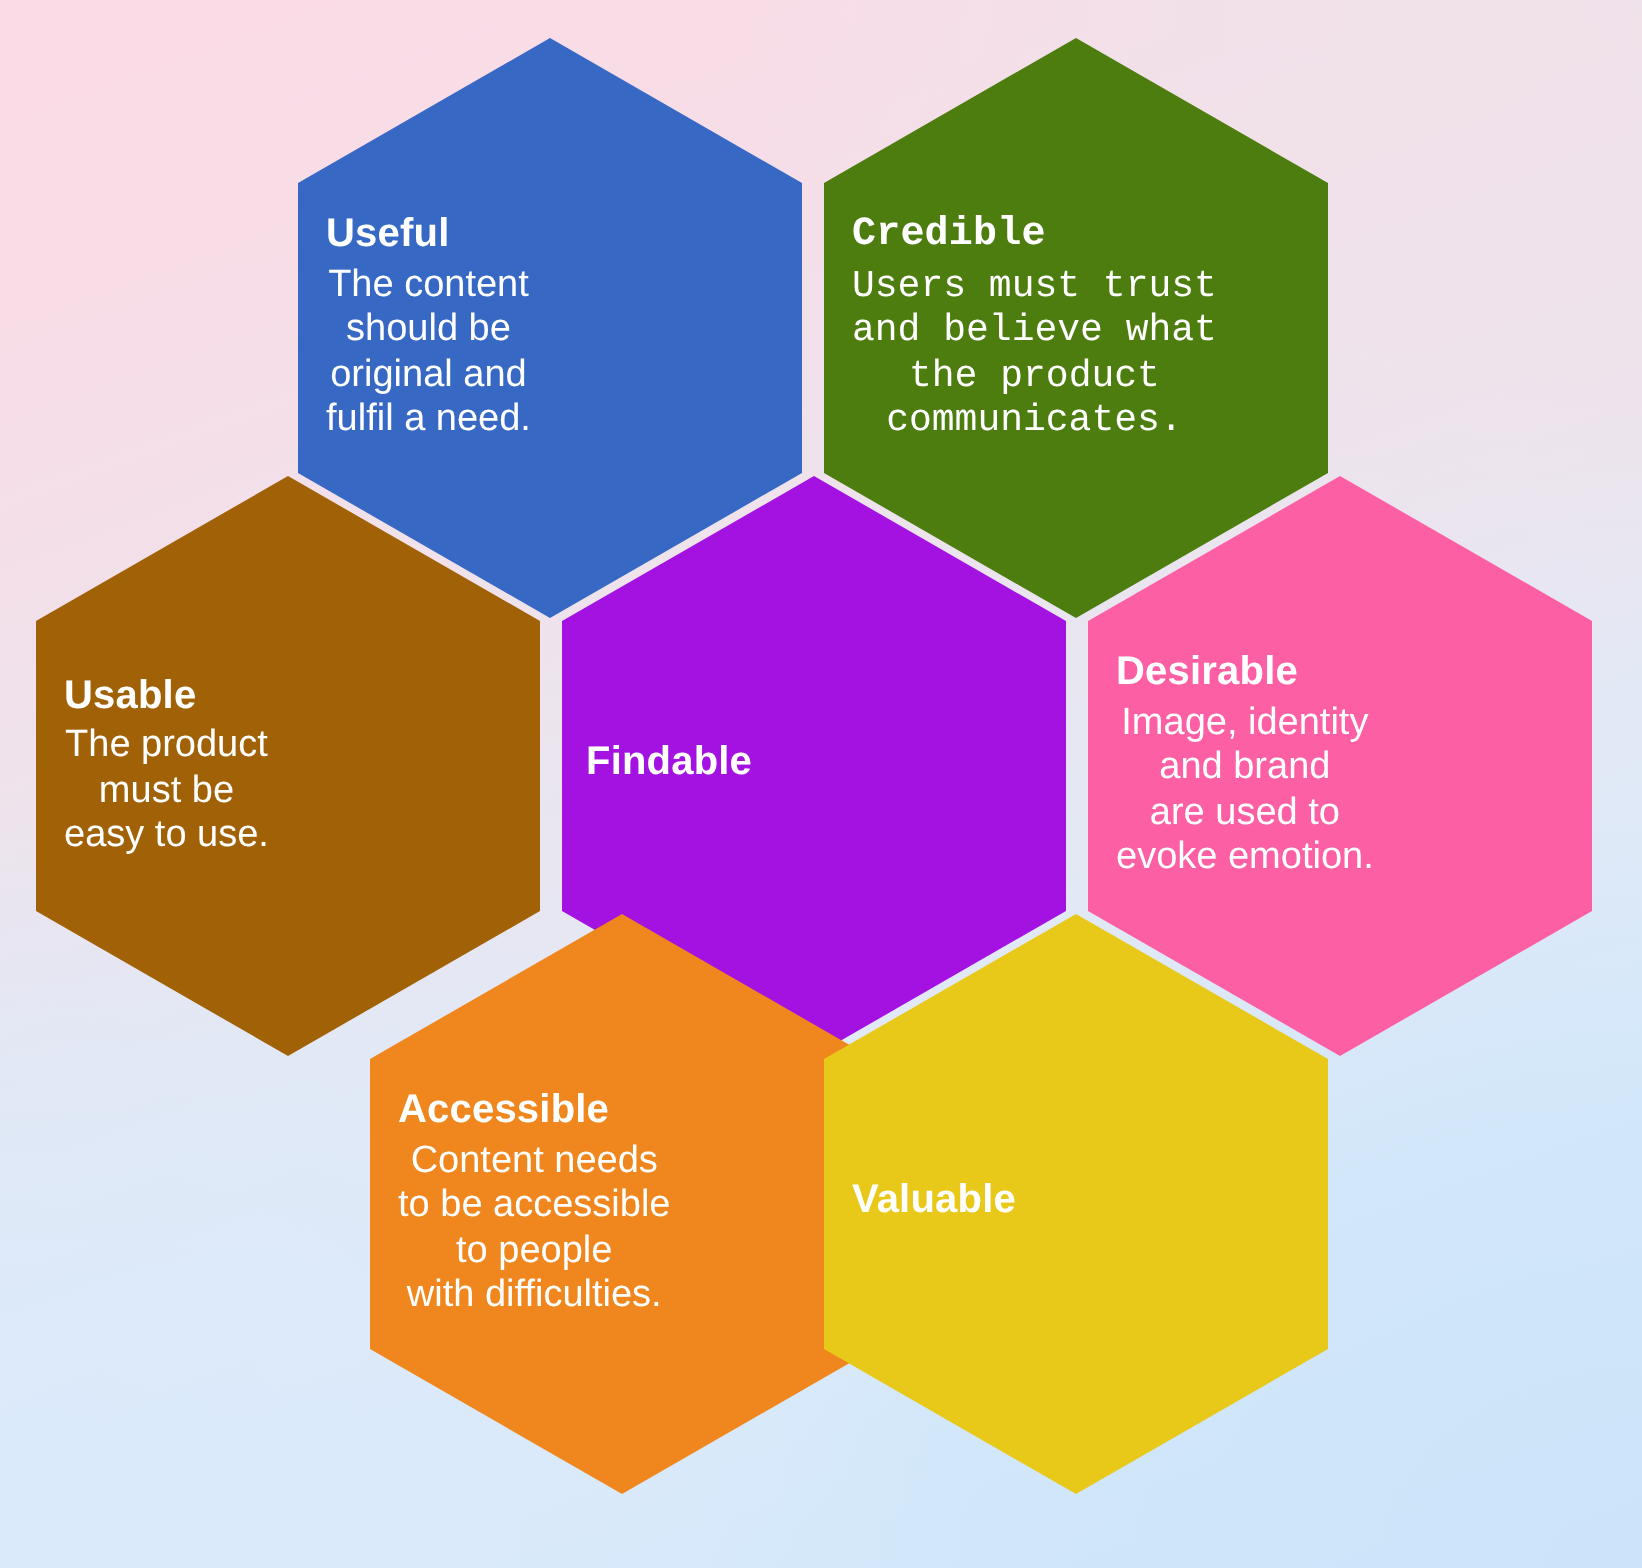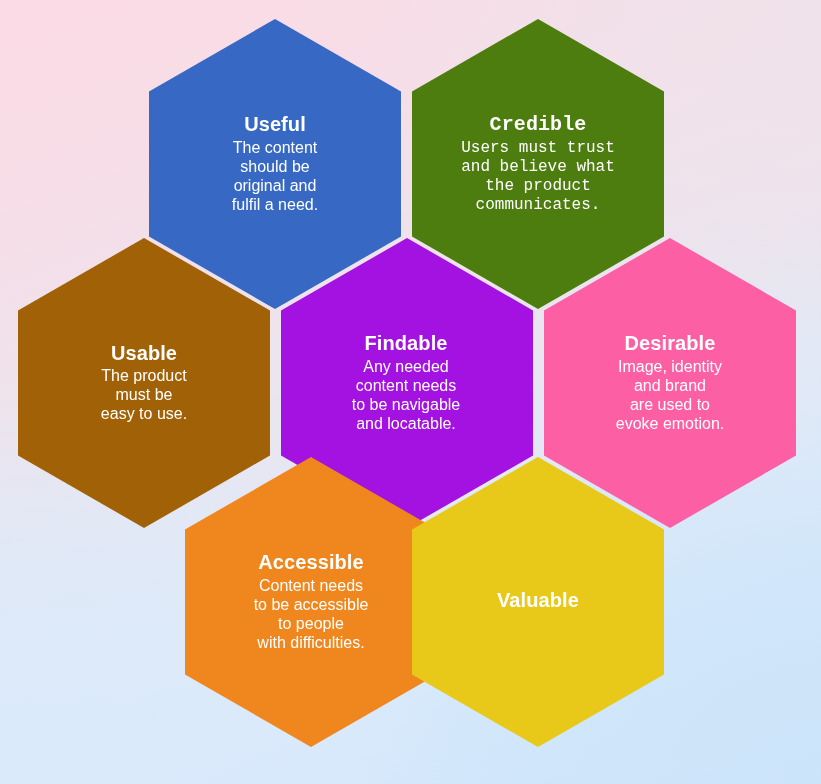--- a/index.html
+++ b/index.html
@@ -61,36 +61,36 @@
 
   
   .hex {
     position: absolute;
     width: 252px;
     height: 290px;
     -webkit-clip-path: polygon(50% 0%, 100% 25%, 100% 75%, 50% 100%, 0% 75%, 0% 25%);
     clip-path: polygon(50% 0%, 100% 25%, 100% 75%, 50% 100%, 0% 75%, 0% 25%);
     display: flex;
     flex-direction: column;
-    align-items: center;
+    align-items: flex-start;
     justify-content: center;
     box-sizing: border-box;
     padding: 0 14px;
     text-align: center;
     color: #ffffff;
     line-height: 1.18;
   }
   .hex-title {
     font-size: 20px;
     font-weight: bold;
     letter-spacing: 0.1px;
     margin-bottom: 2px;
   }
   .hex-desc {
-    font-size: 16px;
+    font-size: 19px;
     font-weight: 400;
     white-space: pre-line;
   }
 
   
   #hex-useful     { left: 149px; top:  19px; }
   #hex-credible   { left: 412px; top:  19px; }
   #hex-usable     { left:  18px; top: 238px; }
   #hex-findable   { left: 281px; top: 238px; padding-left: 12px; }
   #hex-desirable  { left: 544px; top: 238px; }
@@ -125,24 +125,20 @@
 
   <div class="hex" id="hex-usable" style="background-color: #a16207;">
     <div class="hex-title">Usable</div>
     <div class="hex-desc">The product
 must be
 easy to use.</div>
   </div>
 
   <div class="hex" id="hex-findable" style="background-color: rgb(163, 18, 224);">
     <div class="hex-title">Findable</div>
-    <div class="hex-desc">Any needed
-content needs
-to be navigable
-and locatable.</div>
   </div>
 
   <div class="hex" id="hex-desirable" style="background-color: rgb(252, 95, 164);">
     <div class="hex-title">Desirable</div>
     <div class="hex-desc">Image, identity
 and brand
 are used to
 evoke emotion.</div>
   </div>
 

